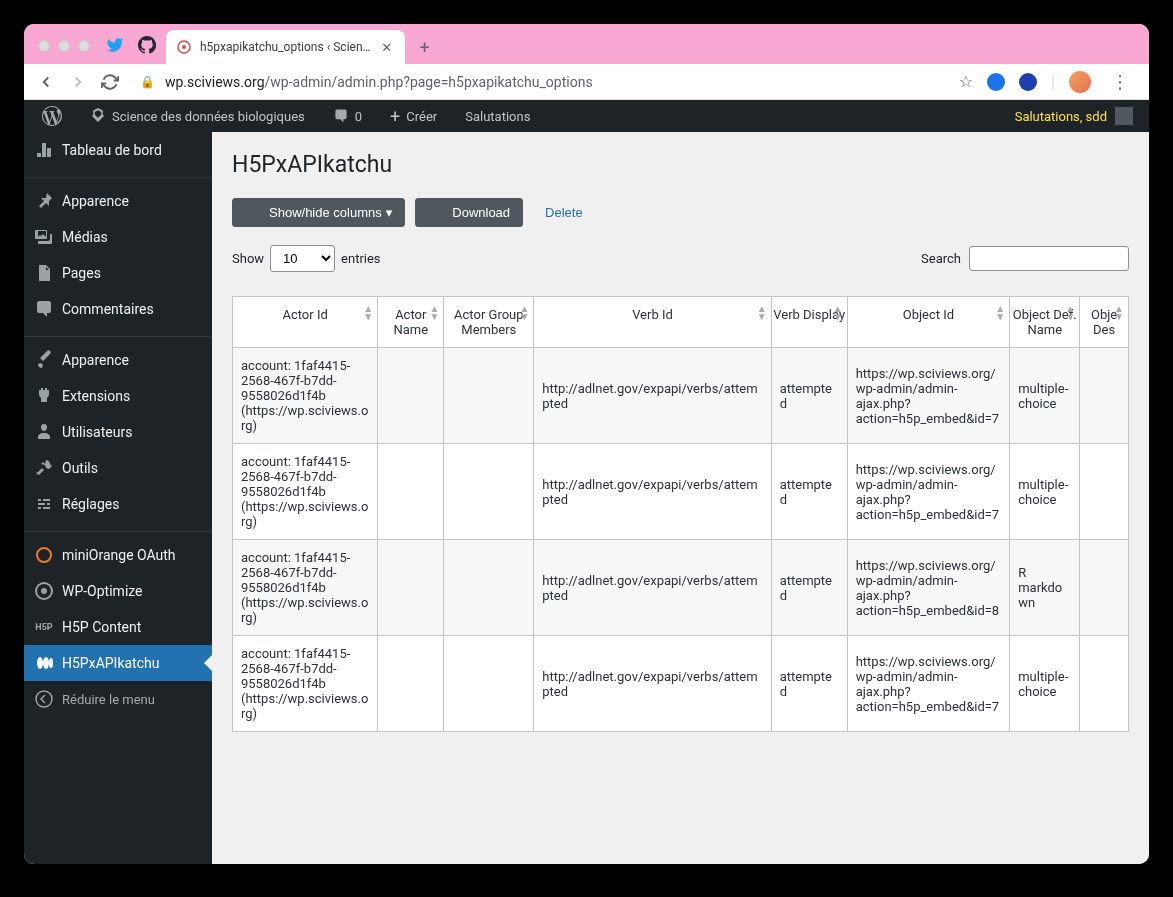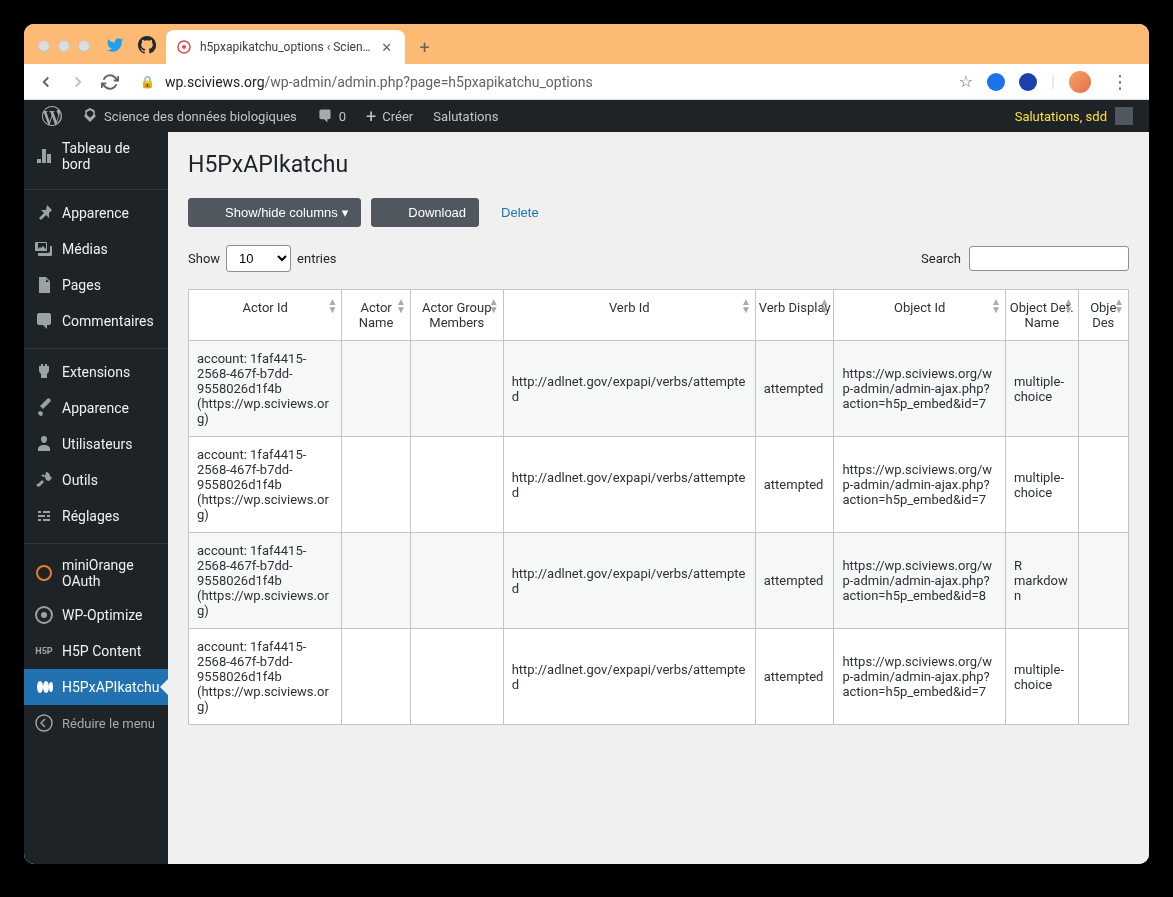--- a/index.html
+++ b/index.html
@@ -1,20 +1,20 @@
 <!DOCTYPE html>
 <html><head>
 <meta charset="utf-8">
 <style>
 * { margin: 0; padding: 0; box-sizing: border-box; }
 body { font-family: -apple-system, BlinkMacSystemFont, "Segoe UI", Roboto, sans-serif; background: #000; width: 1173px; height: 897px; overflow: hidden; position: relative; }
 
 .browser-window { position: absolute; top: 24px; left: 24px; width: 1125px; height: 840px; background: #fff; border-radius: 10px; overflow: hidden; box-shadow: 0 10px 40px rgba(0,0,0,0.5); display: flex; flex-direction: column; }
 
-.tab-bar { height: 40px; background: #fdba74; display: flex; align-items: flex-end; padding: 0 8px; }
+.tab-bar { height: 40px; background: #f9a8d4; display: flex; align-items: flex-end; padding: 0 8px; }
 .traffic-lights { display: flex; gap: 8px; padding: 0 10px 12px 6px; }
 .traffic-light { width: 12px; height: 12px; border-radius: 50%; background: #ddd; border: 0.5px solid rgba(0,0,0,0.1); }
 .tab-icons { display: flex; align-items: center; gap: 14px; padding-bottom: 10px; padding-left: 6px; padding-right: 10px; }
 .tab-icon { width: 18px; height: 18px; display: flex; align-items: center; justify-content: center; }
 .browser-tab { background: #fff; height: 34px; border-radius: 8px 8px 0 0; display: flex; align-items: center; padding: 0 10px; gap: 8px; min-width: 235px; }
 .tab-favicon { width: 16px; height: 16px; display: flex; align-items: center; justify-content: center; }
 .tab-title { font-size: 12px; color: #3c4043; white-space: nowrap; overflow: hidden; text-overflow: ellipsis; flex: 1; }
 .tab-close { width: 16px; height: 16px; display: flex; align-items: center; justify-content: center; color: #5f6368; font-size: 13px; }
 .new-tab { width: 28px; height: 28px; display: flex; align-items: center; justify-content: center; margin-bottom: 3px; margin-left: 6px; color: #5f6368; font-size: 18px; }
 
@@ -26,44 +26,44 @@
 .url-text { font-size: 14px; color: #202124; }
 .url-text .path { color: #5f6368; }
 .ext-icons { display: flex; align-items: center; gap: 14px; padding: 0 6px; }
 .ext-icon { width: 18px; height: 18px; border-radius: 50%; }
 .star-icon { color: #5f6368; font-size: 16px; }
 .avatar { width: 22px; height: 22px; border-radius: 50%; background: linear-gradient(135deg, #f4a261, #e76f51); }
 .menu-dots { color: #5f6368; font-size: 18px; padding: 0 6px; }
 
 .wp-admin { flex: 1; display: flex; flex-direction: column; overflow: hidden; }
 .wp-toolbar { height: 32px; background: #1d2327; color: #f0f0f1; display: flex; align-items: center; padding: 0 8px; font-size: 13px; }
-.wp-toolbar-left { display: flex; align-items: center; gap: 0; }
+.wp-toolbar-left { display: flex; align-items: center; gap: 8px; }
 .wp-toolbar-item { display: flex; align-items: center; gap: 6px; padding: 0 10px; height: 32px; color: #c3c4c7; cursor: pointer; }
 .wp-logo { width: 20px; height: 20px; }
 .wp-toolbar-right { margin-left: auto; display: flex; align-items: center; gap: 8px; padding-right: 8px; color: #fde047; }
 .user-avatar { width: 18px; height: 18px; background: #50575e; }
 
 .wp-body { flex: 1; display: flex; overflow: hidden; }
-.wp-sidebar { width: 144px; background: #1d2327; color: #f0f0f1; font-size: 14px; overflow-y: auto; }
+.wp-sidebar { width: 188px; background: #1d2327; color: #f0f0f1; font-size: 14px; overflow-y: auto; }
 .menu-item { display: flex; align-items: center; gap: 8px; padding: 8px 10px; color: #f0f0f1; cursor: pointer; }
 .menu-item .micon { width: 20px; height: 20px; display: flex; align-items: center; justify-content: center; color: rgba(240,246,252,0.6); }
 .menu-item.current { background: #2271b1; color: #fff; position: relative; }
 .menu-item.current .micon { color: #fff; }
 .menu-item.current::after { content: ''; position: absolute; right: 0; top: 50%; transform: translateY(-50%); border: 8px solid transparent; border-right-color: #f0f0f1; }
 .menu-separator { height: 5px; border-bottom: 1px solid #32373c; margin: 5px 0; }
 .collapse-item { color: #a7aaad; font-size: 13px; }
 
 .wp-content { flex: 1; background: #f0f0f1; padding: 10px 20px 0 20px; overflow: auto; }
 .page-title { font-size: 23px; font-weight: 400; color: #1d2327; padding: 9px 0 20px 0; }
 .btn-row { display: flex; align-items: center; gap: 10px; margin-bottom: 18px; }
 .btn { padding: 6px 12px; font-size: 13px; border-radius: 3px; cursor: pointer; }
 .btn-secondary { background: #50575e; color: #fff; border: 1px solid #50575e; display: flex; align-items: center; gap: 4px; padding-left: 36px; }
 .btn-link { color: #2271b1; background: none; border: none; }
 
-.table-controls { display: flex; justify-content: space-between; align-items: center; margin-bottom: 17px; font-size: 13px; color: #1d2327; }
+.table-controls { display: flex; justify-content: space-between; align-items: center; margin-bottom: 24px; font-size: 13px; color: #1d2327; }
 .show-entries { display: flex; align-items: center; gap: 6px; }
 .show-entries select { padding: 4px 20px 4px 8px; border: 1px solid #8c8f94; border-radius: 3px; background: #fff; font-size: 13px; }
 .search-box { display: flex; align-items: center; gap: 8px; }
 .search-box input { width: 160px; padding: 4px 8px; border: 1px solid #8c8f94; border-radius: 3px; font-size: 13px; }
 
 .data-table { width: 100%; border-collapse: collapse; font-size: 13px; color: #2c3338; border: 1px solid #c3c4c7; background: #fff; table-layout: auto; }
 .data-table th { background: #fff; border: 1px solid #c3c4c7; padding: 10px 0; text-align: center; font-weight: 400; position: relative; vertical-align: top; }
 .data-table td { border: 1px solid #c3c4c7; padding: 10px 8px; vertical-align: middle; word-break: break-word; }
 .data-table tbody tr:nth-child(odd) { background: #f6f7f7; }
 .sort-icon { position: absolute; right: 4px; top: 8px; color: #a7aaad; font-size: 10px; line-height: 8px; }
@@ -218,32 +218,32 @@
               <svg width="20" height="20" viewBox="0 0 20 20" fill="currentColor">
                 <path d="M5 2h10c1 0 2 1 2 2v8c0 1-1 2-2 2h-2v4l-4-4H5c-1 0-2-1-2-2V4c0-1 1-2 2-2z"></path>
               </svg>
             </span>
             <span>Commentaires</span>
           </div>
           <div class="menu-separator"></div>
           <div class="menu-item">
             <span class="micon">
               <svg width="20" height="20" viewBox="0 0 20 20" fill="currentColor">
+                <path d="M4 14c0 2 1 4 4 4l1-3-2-2-3 1zm5-3l7-7c1-1 1-2 0-3s-2-1-3 0l-7 7 3 3z"></path>
+              </svg>
+            </span>
+            <span>Apparence</span>
+          </div>
+          <div class="menu-item">
+            <span class="micon">
+              <svg width="20" height="20" viewBox="0 0 20 20" fill="currentColor">
                 <path d="M13 4V2h-2v2H9V2H7v2H5v4c0 2 1 3 2 4v4h6v-4c1-1 2-2 2-4V4h-2z"></path>
               </svg>
             </span>
             <span>Extensions</span>
-          </div>
-          <div class="menu-item">
-            <span class="micon">
-              <svg width="20" height="20" viewBox="0 0 20 20" fill="currentColor">
-                <path d="M4 14c0 2 1 4 4 4l1-3-2-2-3 1zm5-3l7-7c1-1 1-2 0-3s-2-1-3 0l-7 7 3 3z"></path>
-              </svg>
-            </span>
-            <span>Apparence</span>
           </div>
           <div class="menu-item">
             <span class="micon">
               <svg width="20" height="20" viewBox="0 0 20 20" fill="currentColor">
                 <path d="M10 9c2 0 3-2 3-4s-1-3-3-3-3 1-3 3 1 4 3 4zm0 2c-4 0-6 2-6 4v2h12v-2c0-2-2-4-6-4z"></path>
               </svg>
             </span>
             <span>Utilisateurs</span>
           </div>
           <div class="menu-item">

